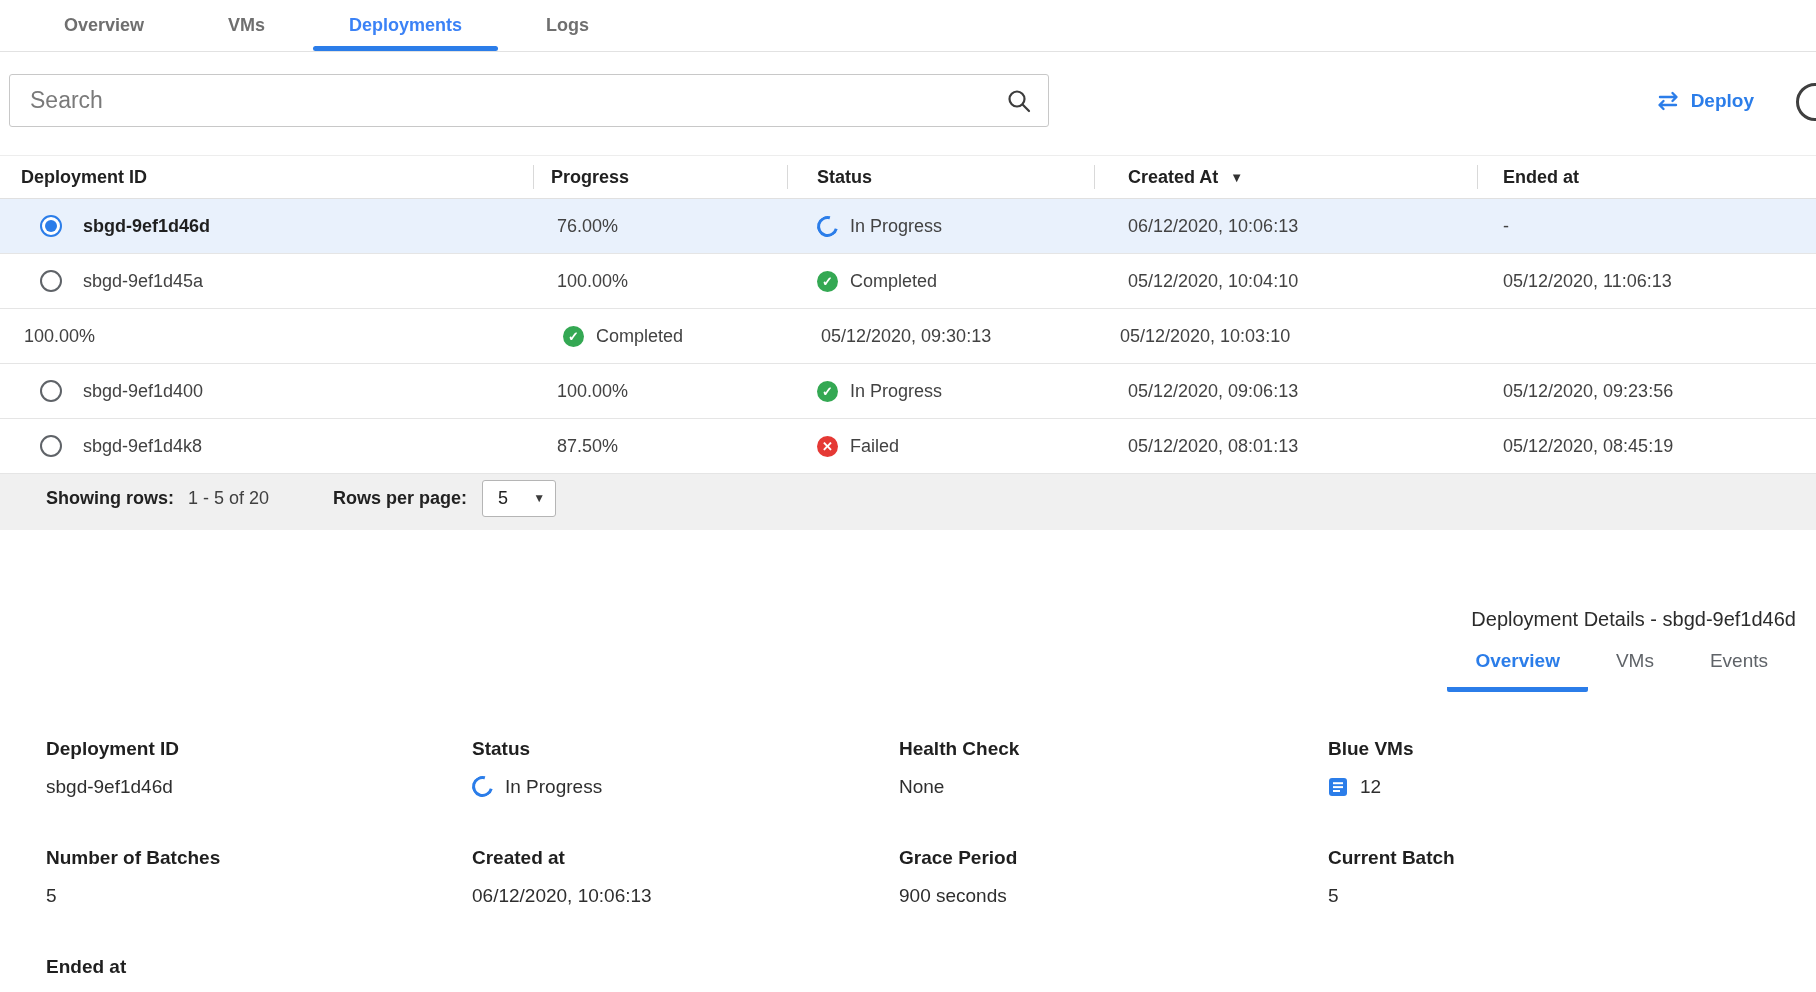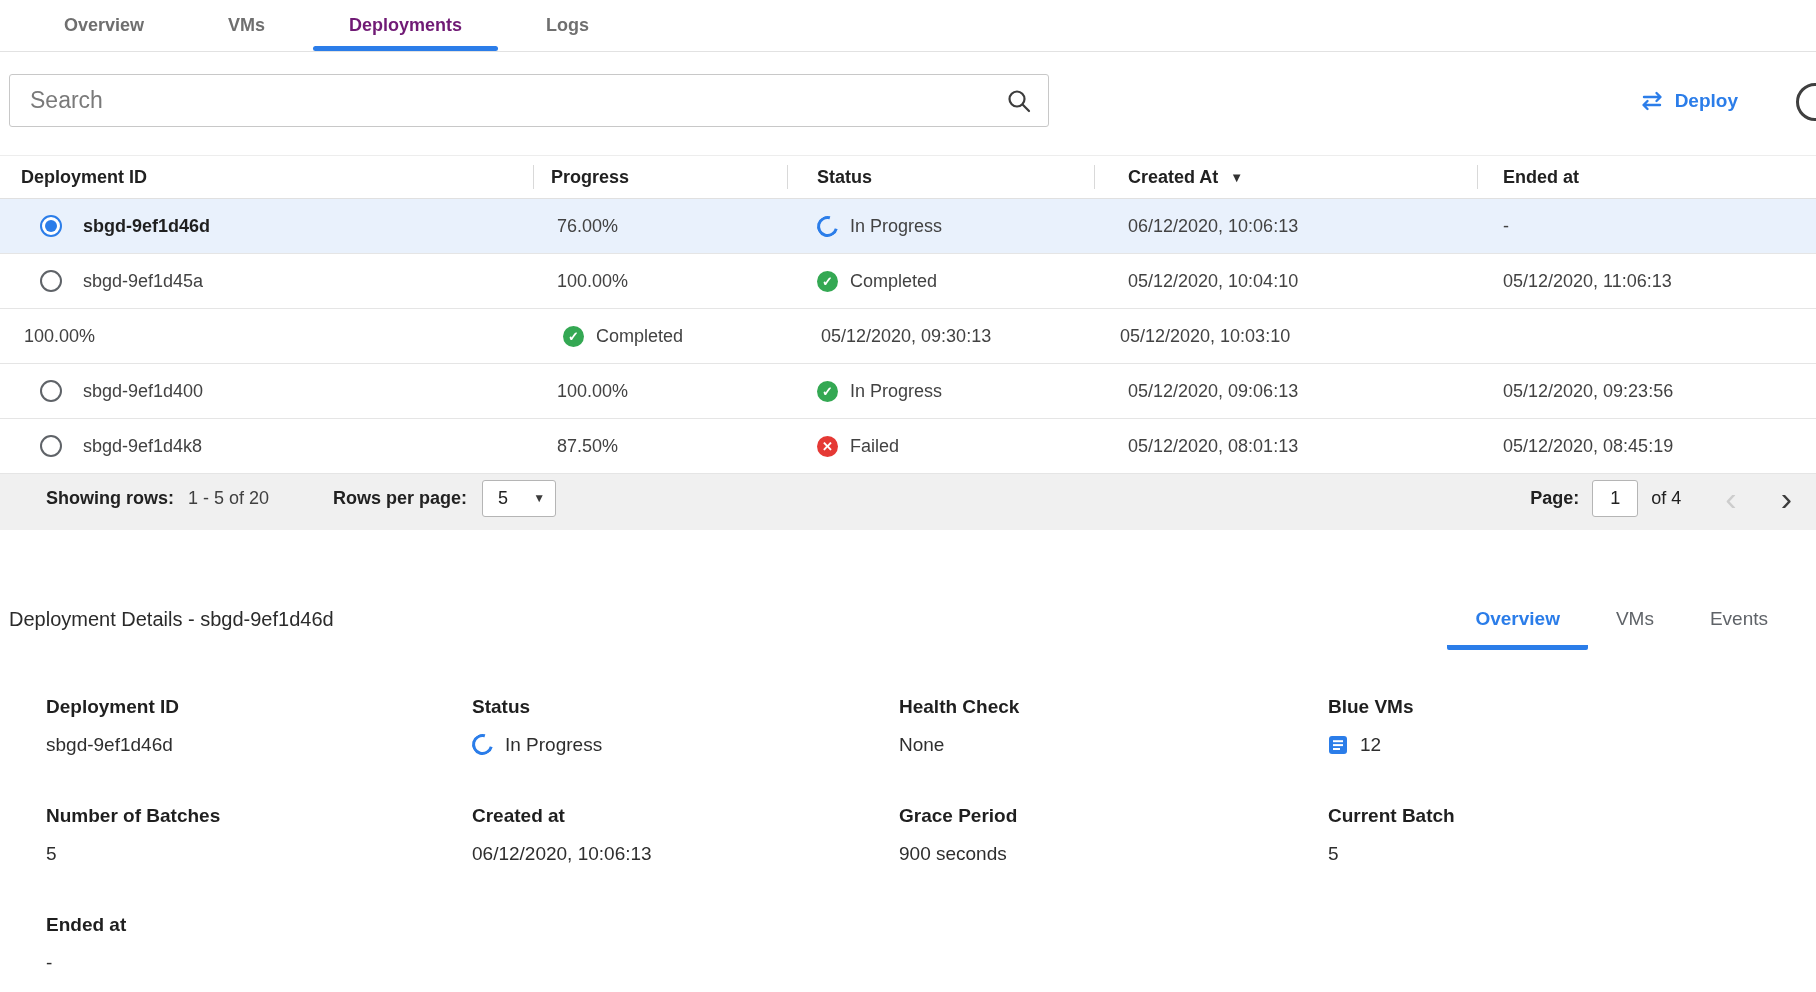--- a/index.html
+++ b/index.html
@@ -5,30 +5,30 @@
   * { box-sizing: border-box; margin: 0; padding: 0; }
   html, body {
     width: 1816px; height: 992px; overflow: hidden;
     background: #ffffff; color: #212121;
     font-family: "Liberation Sans", sans-serif; font-size: 18px;
   }
 
   
   .top-tabs { display: flex; align-items: stretch; height: 52px; border-bottom: 1px solid #e2e2e2; padding-left: 22px; }
   .top-tab { position: relative; display: flex; align-items: center; padding: 0 42px; font-size: 18px; font-weight: 700; color: #6f6f6f; cursor: pointer; }
-  .top-tab.state-true { color: #701a75; }
+  .top-tab.state-true { color: #3b82f6; }
   .top-tab.state-true::after { content: ""; position: absolute; left: 6px; right: 6px; bottom: 0; height: 5px; background: #2b7de9; border-radius: 3px; }
 
   
   .toolbar { position: relative; margin-top: 22px; height: 53px; }
   .search-box { position: absolute; left: 9px; top: 0; width: 1040px; height: 53px; border: 1px solid #c8c8c8; border-radius: 3px; display: flex; align-items: center; padding: 0 16px 0 20px; background: #fff; }
   .search-input { flex: 1; border: none; outline: none; font-size: 23px; color: #212121; font-family: "Liberation Sans", sans-serif; background: transparent; }
   .search-input::placeholder { color: #7a7a7a; }
   .search-icon { flex: 0 0 auto; display: flex; }
-  .deploy-btn { position: absolute; right: 78px; top: 0; height: 53px; display: flex; align-items: center; gap: 11px; color: #2b7de9; font-weight: 700; font-size: 19px; cursor: pointer; }
+  .deploy-btn { position: absolute; right: 62px; top: 0; height: 53px; display: flex; align-items: center; gap: 11px; color: #2b7de9; font-weight: 700; font-size: 19px; cursor: pointer; }
   .refresh-partial { position: absolute; right: -18px; top: 9px; width: 38px; height: 38px; border: 3px solid #3f3f3f; border-radius: 50%; cursor: pointer; }
 
   
   .grid-cols { display: grid; grid-template-columns: 533px 254px 307px 383px 1fr; }
   .t-head { margin-top: 28px; height: 44px; align-items: center; border-top: 1px solid #ededed; border-bottom: 1px solid #e0e0e0; font-weight: 700; font-size: 18px; color: #212121; }
   .hcell { position: relative; height: 100%; display: flex; align-items: center; cursor: pointer; }
   .hcell + .hcell::before { content: ""; position: absolute; left: 0; top: 9px; bottom: 9px; width: 1px; background: #d9d9d9; }
   .h-id { padding-left: 21px; } .h-progress { padding-left: 18px; } .h-status { padding-left: 30px; } .h-created { padding-left: 34px; } .h-ended { padding-left: 26px; }
   .sort-arrow { font-size: 13px; color: #333; margin-left: 12px; line-height: 1; }
 
@@ -59,21 +59,21 @@
   .rpp-label { margin-left: 64px; }
   .select-box { width: 74px; height: 37px; background: #fff; border: 1px solid #b5b5b5; border-radius: 3px; display: flex; align-items: center; justify-content: space-between; padding: 0 10px 0 15px; margin-left: 15px; cursor: pointer; }
   .select-arrow { font-size: 12px; color: #3c3c3c; }
   .pag-right { margin-left: auto; display: flex; align-items: center; }
   .page-input { width: 46px; height: 37px; background: #fff; border: 1px solid #b5b5b5; border-radius: 3px; text-align: center; font-size: 18px; margin: 0 13px; font-family: "Liberation Sans", sans-serif; color: #212121; }
   .chev { font-size: 34px; line-height: 1; margin-left: 44px; cursor: pointer; }
   .chev-left { color: #cdcdcd; }
   .chev-right { color: #3c3c3c; }
 
   
-  .details-header { display: flex; align-items: flex-end; padding: 78px 20px 0 9px; }
+  .details-header { display: flex; align-items: flex-end; padding: 78px 20px 0 9px; flex-direction: column; }
   .details-title { font-size: 20px; color: #2b2b2b; padding-bottom: 19px; }
   .details-tabs { margin-left: auto; display: flex; }
   .detail-tab { padding: 0 28px 15px; font-size: 19px; color: #5f6368; cursor: pointer; border-bottom: 5px solid transparent; }
   .detail-tab.state-true { color: #2b7de9; font-weight: 700; border-bottom-color: #2b7de9; border-radius: 0 0 2px 2px; }
 
   .details-grid { display: grid; grid-template-columns: 426px 427px 429px 1fr; padding-left: 46px; margin-top: 46px; }
   .field { margin-bottom: 49px; }
   .field-label { font-weight: 700; font-size: 19px; color: #1f1f1f; }
   .field-value { margin-top: 15px; font-size: 19px; color: #2e2e2e; display: flex; align-items: center; gap: 12px; min-height: 23px; }
   .vm-icon { display: flex; flex: 0 0 auto; }
@@ -215,27 +215,20 @@
 
 </div>
 
 <div class="pagination">
   <span class="bold">Showing rows:</span>
   <span class="showing-value">1 - 5 of 20</span>
   <span class="bold rpp-label">Rows per page:</span>
   <div class="select-box">
     <span>5</span>
     <span class="select-arrow">▼</span>
-  </div>
-  <div class="pag-right">
-    <span class="bold">Page:</span>
-    <input class="page-input" type="text" value="1" style="">
-    <span>of 4</span>
-    <span class="chev chev-left">‹</span>
-    <span class="chev chev-right">›</span>
   </div>
 </div>
 
 <div class="details-header">
   <div class="details-title">Deployment Details - sbgd-9ef1d46d</div>
   <div class="details-tabs">
     <div class="detail-tab state-true"><span>Overview</span></div>
     <div class="detail-tab state-false"><span>VMs</span></div>
     <div class="detail-tab state-false"><span>Events</span></div>
   </div>

